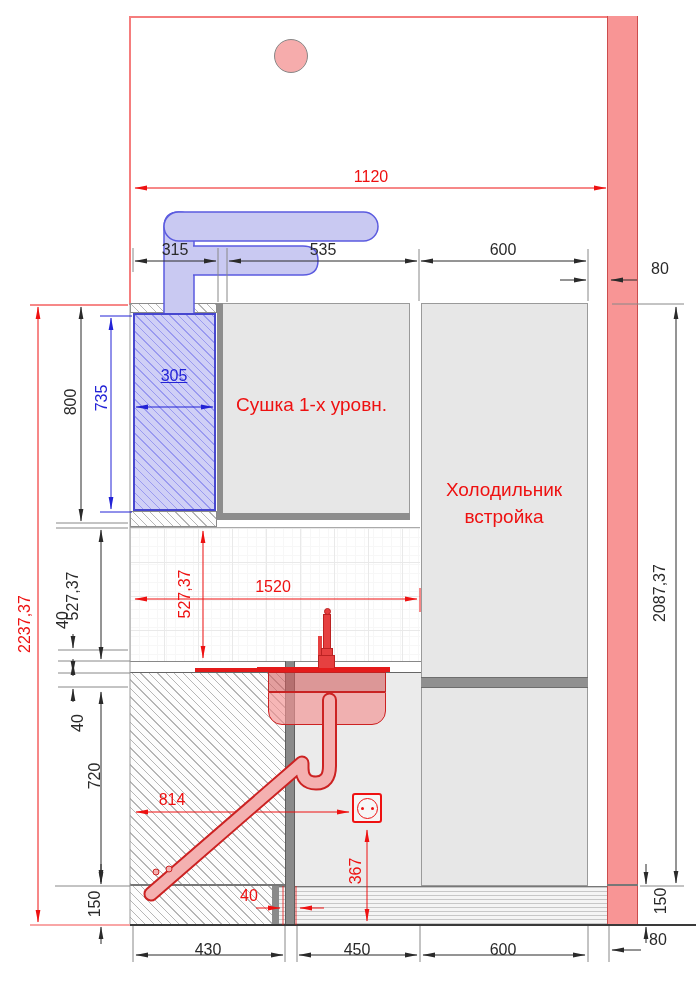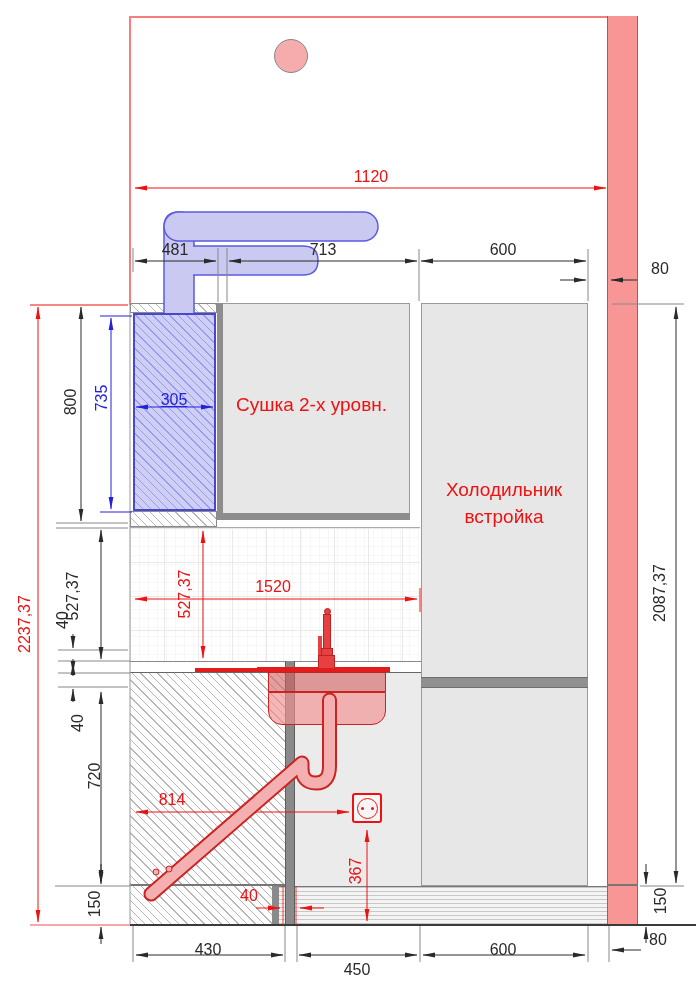--- a/index.html
+++ b/index.html
@@ -173,42 +173,42 @@
 
     <g>
       <path d="M329.5,700 L329.5,766 Q329.5,783 316,783 Q302,783 302,768 L302,763 L151,894" fill="none" stroke="#c22" stroke-width="15" stroke-linecap="round" stroke-linejoin="round"></path>
       <path d="M329.5,700 L329.5,766 Q329.5,783 316,783 Q302,783 302,768 L302,763 L151,894" fill="none" stroke="#f4b0b0" stroke-width="11" stroke-linecap="round" stroke-linejoin="round"></path>
       <circle cx="156" cy="872" r="3" fill="#f4b0b0" stroke="#c22" stroke-width="1"></circle>
       <circle cx="169" cy="869" r="3" fill="#f4b0b0" stroke="#c22" stroke-width="1"></circle>
     </g>
   </svg>
 
   <div class="dim red" style="left:371px;top:177px;">1120</div>
-  <div class="dim" style="left:175px;top:250px;">481</div>
-  <div class="dim" style="left:323px;top:250px;">713</div>
+  <div class="dim" style="left:175px;top:250px;">315</div>
+  <div class="dim" style="left:323px;top:250px;">535</div>
   <div class="dim" style="left:503px;top:250px;">600</div>
   <div class="dim" style="left:660px;top:269px;">80</div>
   <div class="dim rot" style="left:71px;top:402px;">800</div>
   <div class="dim rot blue" style="left:102px;top:398px;">735</div>
-  <div class="dim blue" style="left:174px;top:400px;text-decoration:underline;">305</div>
+  <div class="dim blue" style="left:174px;top:376px;text-decoration:underline;">305</div>
   <div class="dim rot red" style="left:25px;top:624px;">2237,37</div>
   <div class="dim rot" style="left:73px;top:596px;">527,37</div>
   <div class="dim rot red" style="left:185px;top:594px;">527,37</div>
   <div class="dim red" style="left:273px;top:587px;">1520</div>
   <div class="dim rot" style="left:63px;top:620px;">40</div>
   <div class="dim rot" style="left:78px;top:723px;">40</div>
   <div class="dim rot" style="left:95px;top:776px;">720</div>
   <div class="dim rot" style="left:95px;top:904px;">150</div>
   <div class="dim red" style="left:172px;top:800px;">814</div>
   <div class="dim rot red" style="left:356px;top:871px;">367</div>
   <div class="dim red" style="left:249px;top:896px;">40</div>
   <div class="dim" style="left:208px;top:950px;">430</div>
-  <div class="dim" style="left:357px;top:950px;margin-top:20px;">450</div>
+  <div class="dim" style="left:357px;top:950px;">450</div>
   <div class="dim" style="left:503px;top:950px;">600</div>
   <div class="dim" style="left:658px;top:940px;">80</div>
   <div class="dim rot" style="left:661px;top:901px;">150</div>
   <div class="dim rot" style="left:660px;top:593px;">2087,37</div>
 
-  <div class="cab-label" style="left:236px;top:395px;">Сушка 2-х уровн.</div>
+  <div class="cab-label" style="left:236px;top:395px;">Сушка 1-х уровн.</div>
   <div class="cab-label ctr" style="left:504px;top:489px;">Холодильник</div>
   <div class="cab-label ctr" style="left:504px;top:516px;">встройка</div>
 
 </div>
 
 </body></html>

